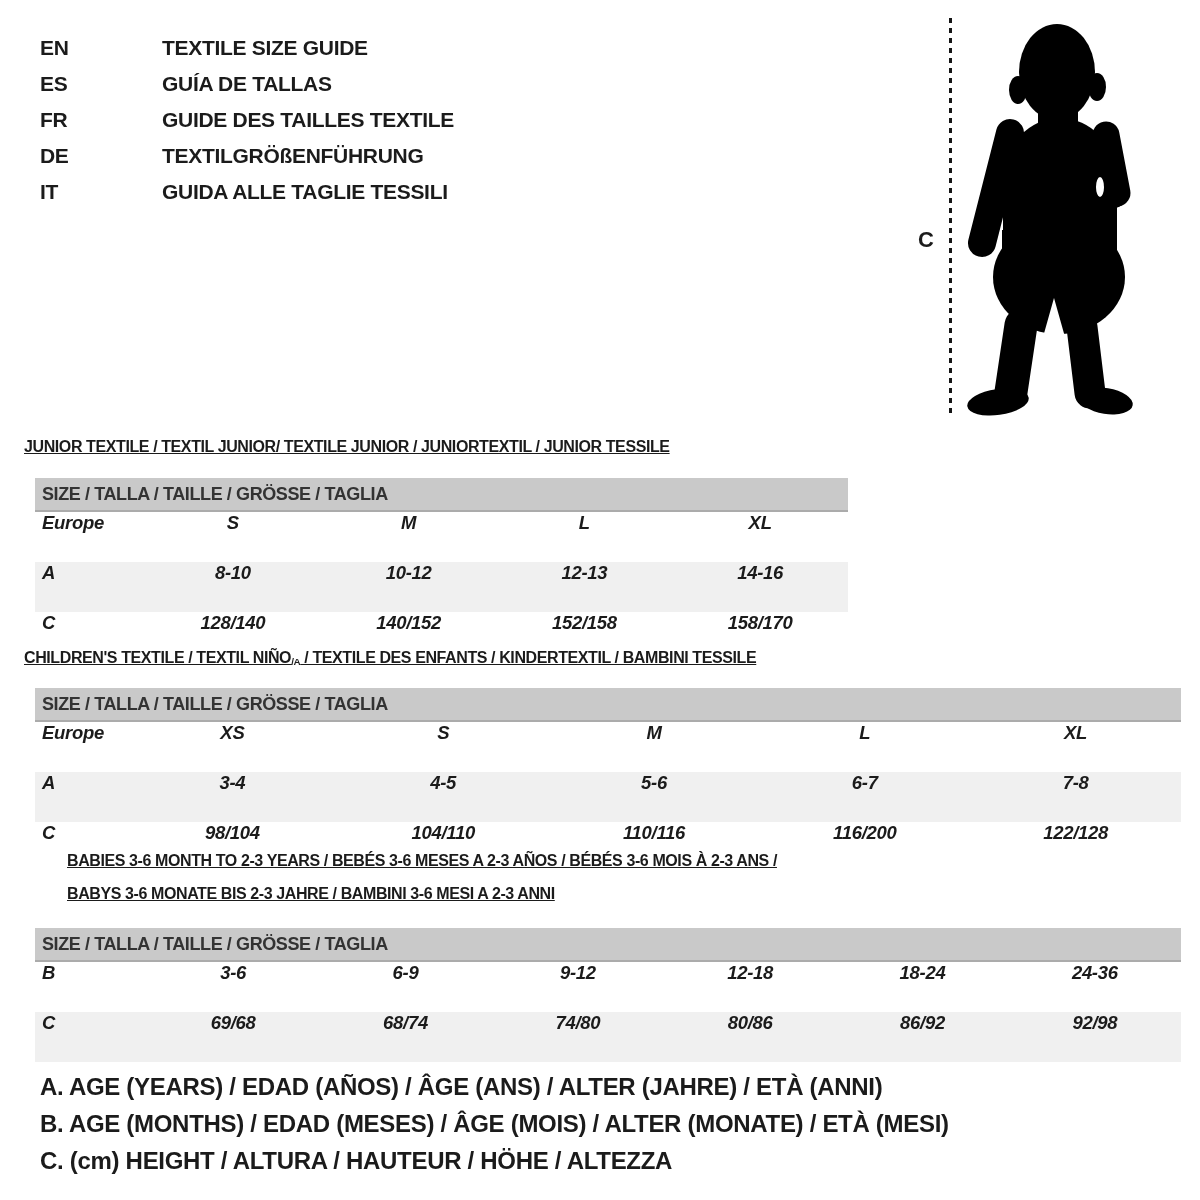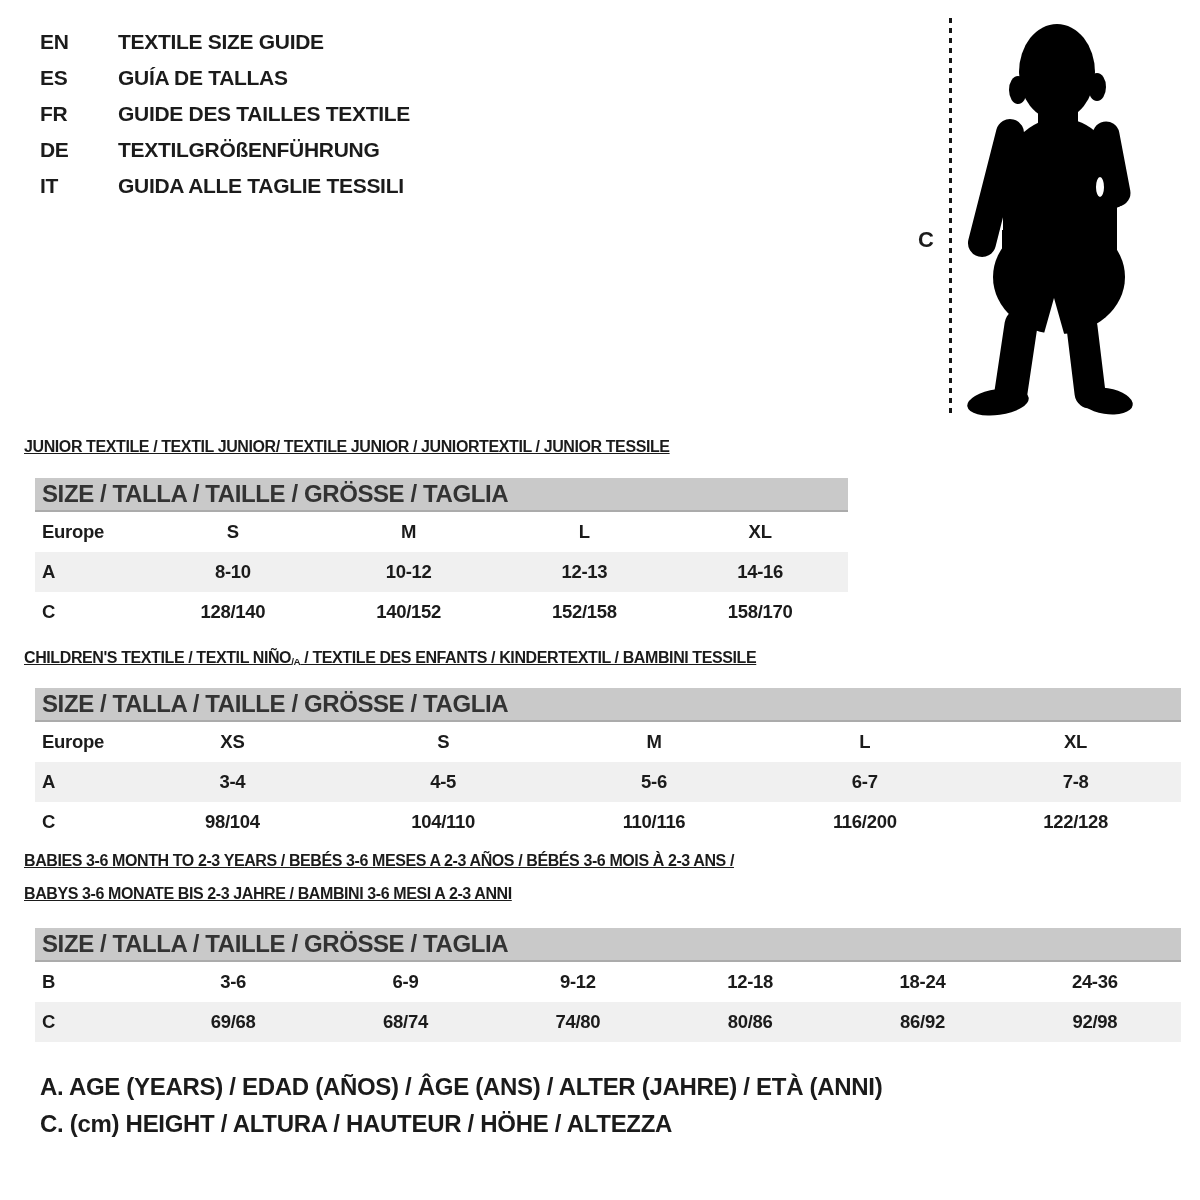--- a/index.html
+++ b/index.html
@@ -3,42 +3,42 @@
 <meta charset="utf-8">
 <style>
   html,body{margin:0;padding:0;}
   body{
     width:1200px;height:1200px;position:relative;overflow:hidden;
     background:#ffffff;color:#1b1b1b;
     font-family:"Liberation Sans",sans-serif;font-weight:bold;
   }
   
   .lang-list{position:absolute;left:40px;top:30px;}
-  .lang-row{display:flex;height:36px;align-items:flex-start;font-size:21px;letter-spacing:-0.3px;white-space:nowrap;}
+  .lang-row{display:flex;height:36px;align-items:center;font-size:21px;letter-spacing:-0.3px;white-space:nowrap;gap:44px;}
   .lang-code{width:78px;flex:0 0 auto;}
   
   .figure{position:absolute;left:905px;top:15px;width:290px;height:415px;}
   .c-label{position:absolute;left:13px;top:212px;font-size:22px;}
   .dash-line{position:absolute;left:44px;top:3px;width:3px;height:397px;
     background:repeating-linear-gradient(to bottom,#151515 0 5px,transparent 5px 10px);}
   .toddler{position:absolute;left:55px;top:0;width:180px;height:410px;}
   
   .sec-title{position:absolute;left:24px;font-size:16px;letter-spacing:-0.4px;white-space:nowrap;line-height:26px;text-decoration:underline;}
   #t1-title{top:434px;}
   #t2-title{top:645px;}
-  #t3-title{top:844px;line-height:33px;}
+  #t3-title{top:844px;line-height:33px;margin-left:43px;}
   .sub{font-size:0.62em;vertical-align:-0.25em;}
   
   .stable{position:absolute;left:35px;}
   #t1{top:478px;width:813px;}
   #t2{top:688px;width:1146px;}
   #t3{top:928px;width:1146px;}
   .thead{height:32px;line-height:32px;background:#c9c9c9;border-bottom:2px solid #ababab;
-    padding-left:7px;font-size:24px;letter-spacing:-0.4px;color:#333;}
-  .trow{display:flex;height:40px;align-items:center;font-size:18.5px;letter-spacing:-0.3px;}
+    padding-left:7px;font-size:18px;letter-spacing:-0.4px;color:#333;}
+  .trow{display:flex;height:50px;align-items:flex-start;font-size:18.5px;letter-spacing:-0.3px;font-style:italic;}
   .row-alt{background:#f0f0f0;}
   .tlabel{padding-left:7px;flex:0 0 auto;}
   #t1 .tlabel{width:103px;}
   #t2 .tlabel{width:85px;}
   #t3 .tlabel{width:105px;}
   .tcell{flex:1 1 0;text-align:center;}
   
   .legend{position:absolute;left:40px;top:1068px;}
   .legend-line{height:37px;line-height:37px;font-size:24px;letter-spacing:-0.3px;white-space:nowrap;}
 </style>
@@ -183,16 +183,17 @@
       <span class="tcell">68/74</span>
       <span class="tcell">74/80</span>
       <span class="tcell">80/86</span>
       <span class="tcell">86/92</span>
       <span class="tcell">92/98</span>
     </div>
   </div>
 
   <div class="legend">
     <div class="legend-line">A. AGE (YEARS) / EDAD (AÑOS) / ÂGE (ANS) / ALTER (JAHRE) / ETÀ (ANNI)</div>
+    <div class="legend-line">B. AGE (MONTHS) / EDAD (MESES) / ÂGE (MOIS) / ALTER (MONATE) / ETÀ (MESI)</div>
     <div class="legend-line">C. (cm) HEIGHT / ALTURA / HAUTEUR / HÖHE / ALTEZZA</div>
   </div>
 
 </div>
 
 </body></html>

